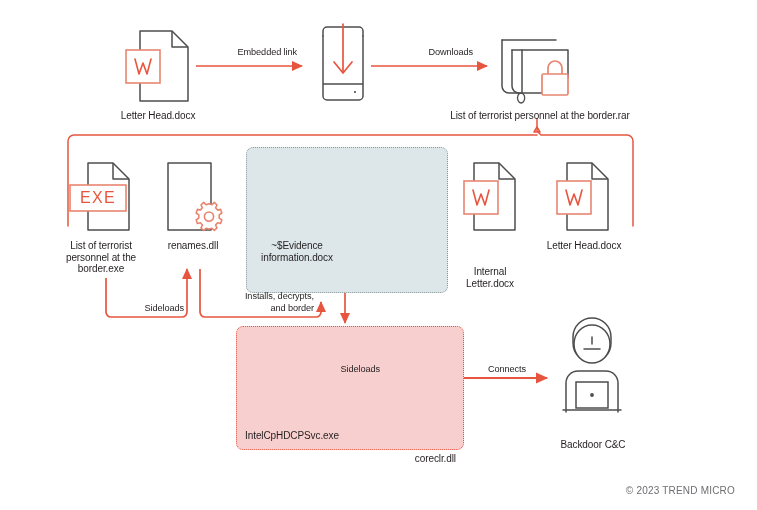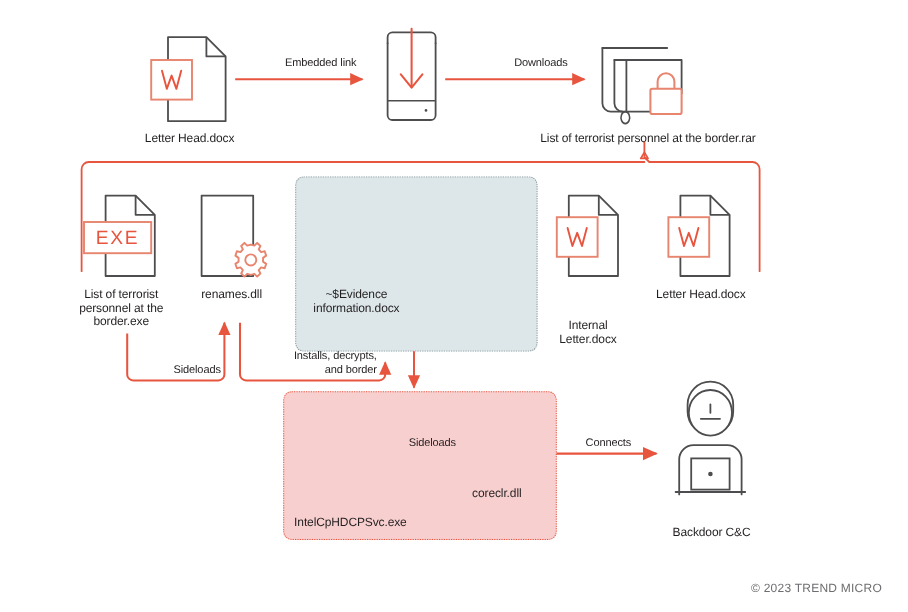--- a/index.html
+++ b/index.html
@@ -240,21 +240,21 @@
   </div>
 
   <div class="node" style="left:536px; top:234px; width:96px; z-index:3;">
     <div class="caption">Letter Head.docx</div>
   </div>
 
   <div class="node" style="left:232px; top:424px; width:120px; z-index:3;justify-content:center;">
     <div class="caption">IntelCpHDCPSvc.exe</div>
   </div>
 
-  <div class="node" style="left:372px; top:400px; width:84px; z-index:3;">
+  <div class="node" style="left:372px; top:447px; width:84px; z-index:3;align-items:flex-end;">
     <div class="caption">coreclr.dll</div>
   </div>
 
   <div class="node" style="left:548px; top:418px; width:90px; z-index:3;margin-top:15px;">
     <div class="caption">Backdoor C&amp;C</div>
   </div>
 
   <div class="edge-label" style="left:207px; top:47px; width:90px; z-index:3;">Embedded link</div>
 
   <div class="edge-label" style="left:385px; top:47px; width:88px; z-index:3;">Downloads</div>

